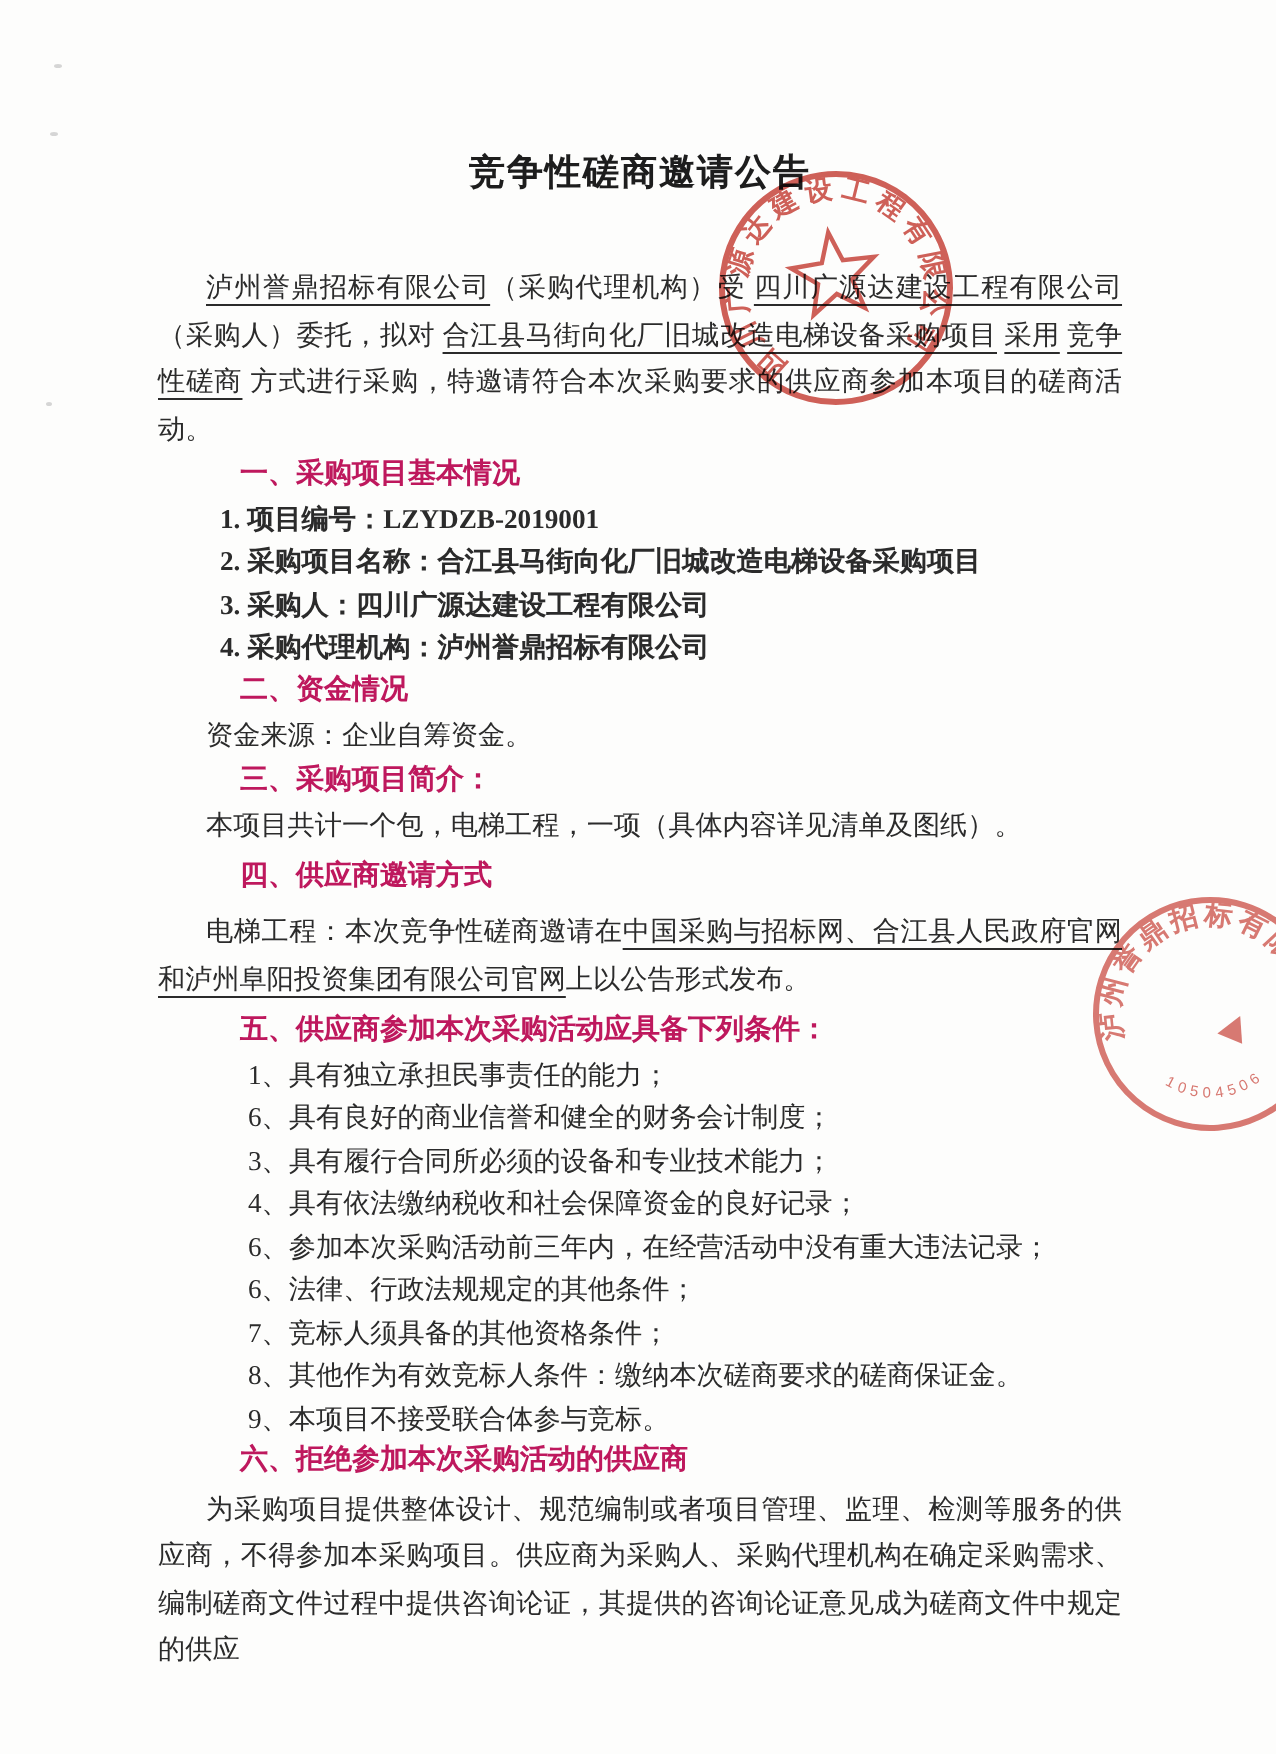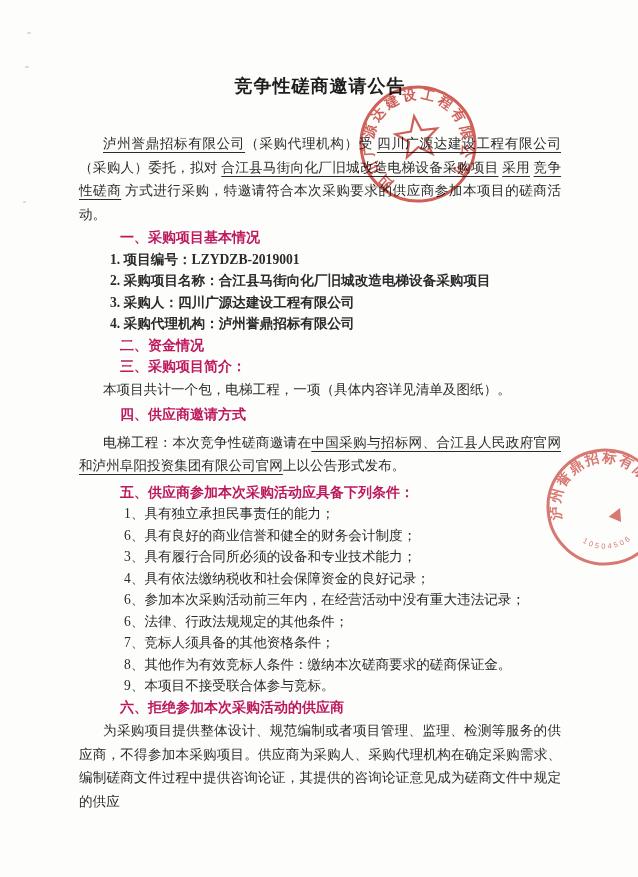--- a/index.html
+++ b/index.html
@@ -62,20 +62,21 @@
 
     <div class="heading">一、采购项目基本情况</div>
     <div class="items-dot">
       <div class="item">1. 项目编号：LZYDZB-2019001</div>
       <div class="item">2. 采购项目名称：合江县马街向化厂旧城改造电梯设备采购项目</div>
       <div class="item">3. 采购人：四川广源达建设工程有限公司</div>
       <div class="item">4. 采购代理机构：泸州誉鼎招标有限公司</div>
     </div>
 
     <div class="heading">二、资金情况</div>
+    <p class="para single">资金来源：企业自筹资金。</p>
 
     <div class="heading">三、采购项目简介：</div>
     <p class="para single">本项目共计一个包，电梯工程，一项（具体内容详见清单及图纸）。</p>
 
     <div class="heading gap">四、供应商邀请方式</div>
     <p class="para announce"><span>电梯工程：本次竞争性磋商邀请在</span><span class="u">中国采购与招标网、合江县人民政府官网和泸州阜阳投资集团有限公司官网</span><span>上以公告形式发布。</span></p>
 
     <div class="heading gap">五、供应商参加本次采购活动应具备下列条件：</div>
     <div>
       <div class="item">1、具有独立承担民事责任的能力；</div>

